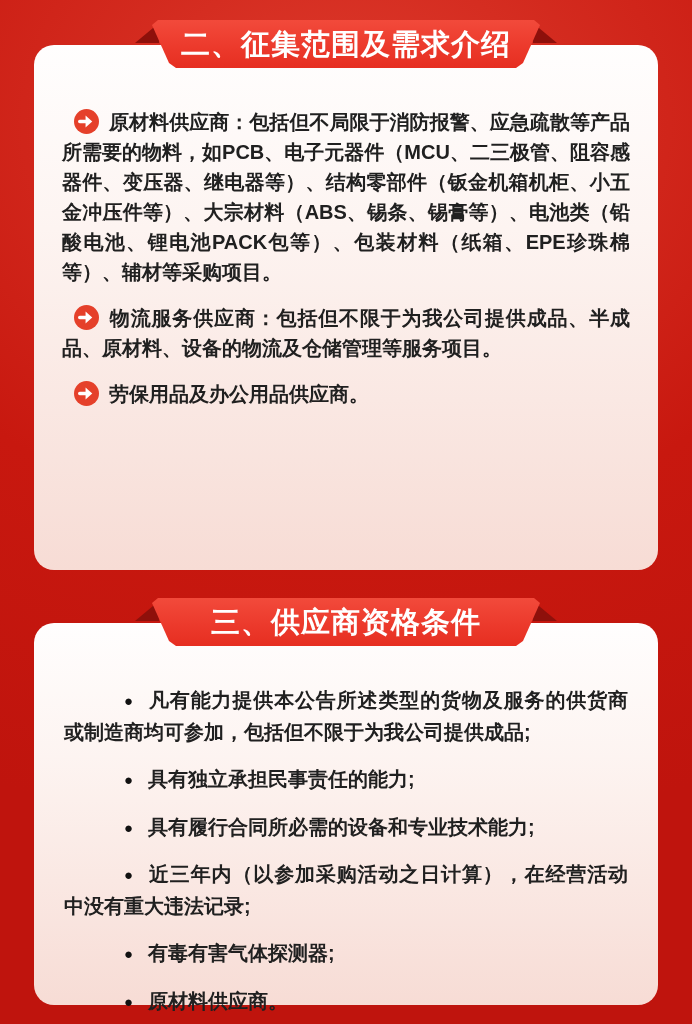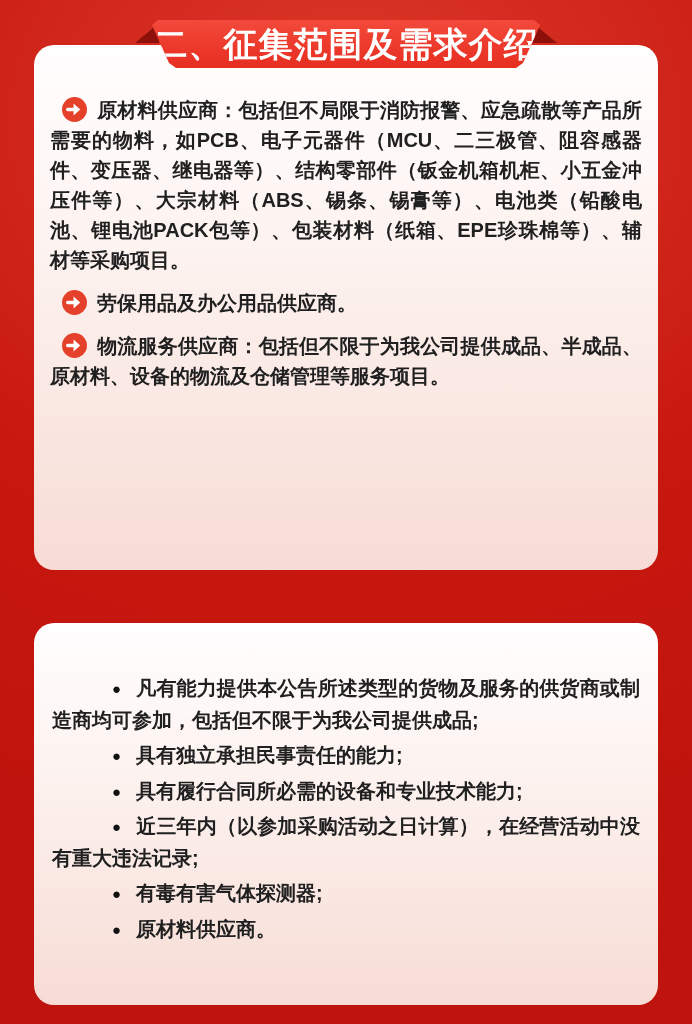--- a/index.html
+++ b/index.html
@@ -31,33 +31,33 @@
     border-bottom:20px solid #8e100b;
     border-right:24px solid transparent;
   }
   .band{
     position:relative;z-index:1;width:388px;height:48px;
     background:linear-gradient(180deg,#f24a3b 0%,#ec3a2c 55%,#e62e21 100%);
     clip-path:polygon(6px 0,382px 0,388px 5px,371px 43px,364px 48px,24px 48px,17px 43px,0 5px);
     text-align:center;
   }
   .band-title{
-    margin:0;color:#ffffff;font-size:34px;line-height:48px;
+    margin:0;color:#ffffff;font-size:29px;line-height:48px;
     font-weight:700;letter-spacing:1px;white-space:nowrap;
   }
   
   .card{
     position:absolute;left:34px;width:624px;border-radius:20px;
     background:linear-gradient(180deg,#fffefe 0%,#fdf4f1 35%,#f7dcd5 100%);
     box-sizing:border-box;z-index:1;
   }
   .card-1{top:45px;height:525px;padding:46px 12px 18px 12px;}
   .card-2{top:623px;height:382px;padding:46px 14px 16px 14px;}
   .item{
-    margin:4px;color:#202020;font-size:20px;font-weight:600;
+    margin:16px;color:#202020;font-size:20px;font-weight:600;
     text-align:justify;
   }
   .card-1 .item{line-height:30px;text-indent:12px;margin-bottom:13px;}
   .card-1 .item:last-child{margin-bottom:0;}
   .card-2 .item{line-height:31.5px;text-indent:30px;}
   .arrow-icon{
     display:inline-block;width:25px;height:25px;margin-right:10px;
     vertical-align:-5px;
   }
   .arrow-icon svg{display:block;}
@@ -85,31 +85,38 @@
             <circle cx="13" cy="13" r="13" fill="#e5402a"></circle>
             <path d="M6 13 H14" stroke="#ffffff" stroke-width="3.6" stroke-linecap="round" fill="none"></path>
             <path d="M12 6.8 L19 13 L12 19.2 Z" fill="#ffffff"></path>
           </svg></span><span class="txt">原材料供应商：包括但不局限于消防报警、应急疏散等产品所需要的物料，如PCB、电子元器件（MCU、二三极管、阻容感器件、变压器、继电器等）、结构零部件（钣金机箱机柜、小五金冲压件等）、大宗材料（ABS、锡条、锡膏等）、电池类（铅酸电池、锂电池PACK包等）、包装材料（纸箱、EPE珍珠棉等）、辅材等采购项目。</span>
     </p>
     <p class="item">
       <span class="arrow-icon"><svg viewBox="0 0 26 26" width="25" height="25">
             <circle cx="13" cy="13" r="13" fill="#e5402a"></circle>
             <path d="M6 13 H14" stroke="#ffffff" stroke-width="3.6" stroke-linecap="round" fill="none"></path>
             <path d="M12 6.8 L19 13 L12 19.2 Z" fill="#ffffff"></path>
-          </svg></span><span class="txt">劳保用品及办公用品供应商。</span>
+          </svg></span><span class="txt">物流服务供应商：包括但不限于为我公司提供成品、半成品、原材料、设备的物流及仓储管理等服务项目。</span>
     </p>
     <p class="item">
       <span class="arrow-icon"><svg viewBox="0 0 26 26" width="25" height="25">
             <circle cx="13" cy="13" r="13" fill="#e5402a"></circle>
             <path d="M6 13 H14" stroke="#ffffff" stroke-width="3.6" stroke-linecap="round" fill="none"></path>
             <path d="M12 6.8 L19 13 L12 19.2 Z" fill="#ffffff"></path>
-          </svg></span><span class="txt">物流服务供应商：包括但不限于为我公司提供成品、半成品、原材料、设备的物流及仓储管理等服务项目。</span>
+          </svg></span><span class="txt">劳保用品及办公用品供应商。</span>
     </p>
   </div>
 
+  <div class="ribbon ribbon-2">
+    <span class="fold fold-l"></span>
+    <span class="fold fold-r"></span>
+    <div class="band">
+      <h2 class="band-title">三、供应商资格条件</h2>
+    </div>
+  </div>
 
   <div class="card card-2">
     <p class="item">
       <span class="dot-icon">●</span><span class="txt">凡有能力提供本公告所述类型的货物及服务的供货商或制造商均可参加，包括但不限于为我公司提供成品;</span>
     </p>
     <p class="item">
       <span class="dot-icon">●</span><span class="txt">具有独立承担民事责任的能力;</span>
     </p>
     <p class="item">
       <span class="dot-icon">●</span><span class="txt">具有履行合同所必需的设备和专业技术能力;</span>

